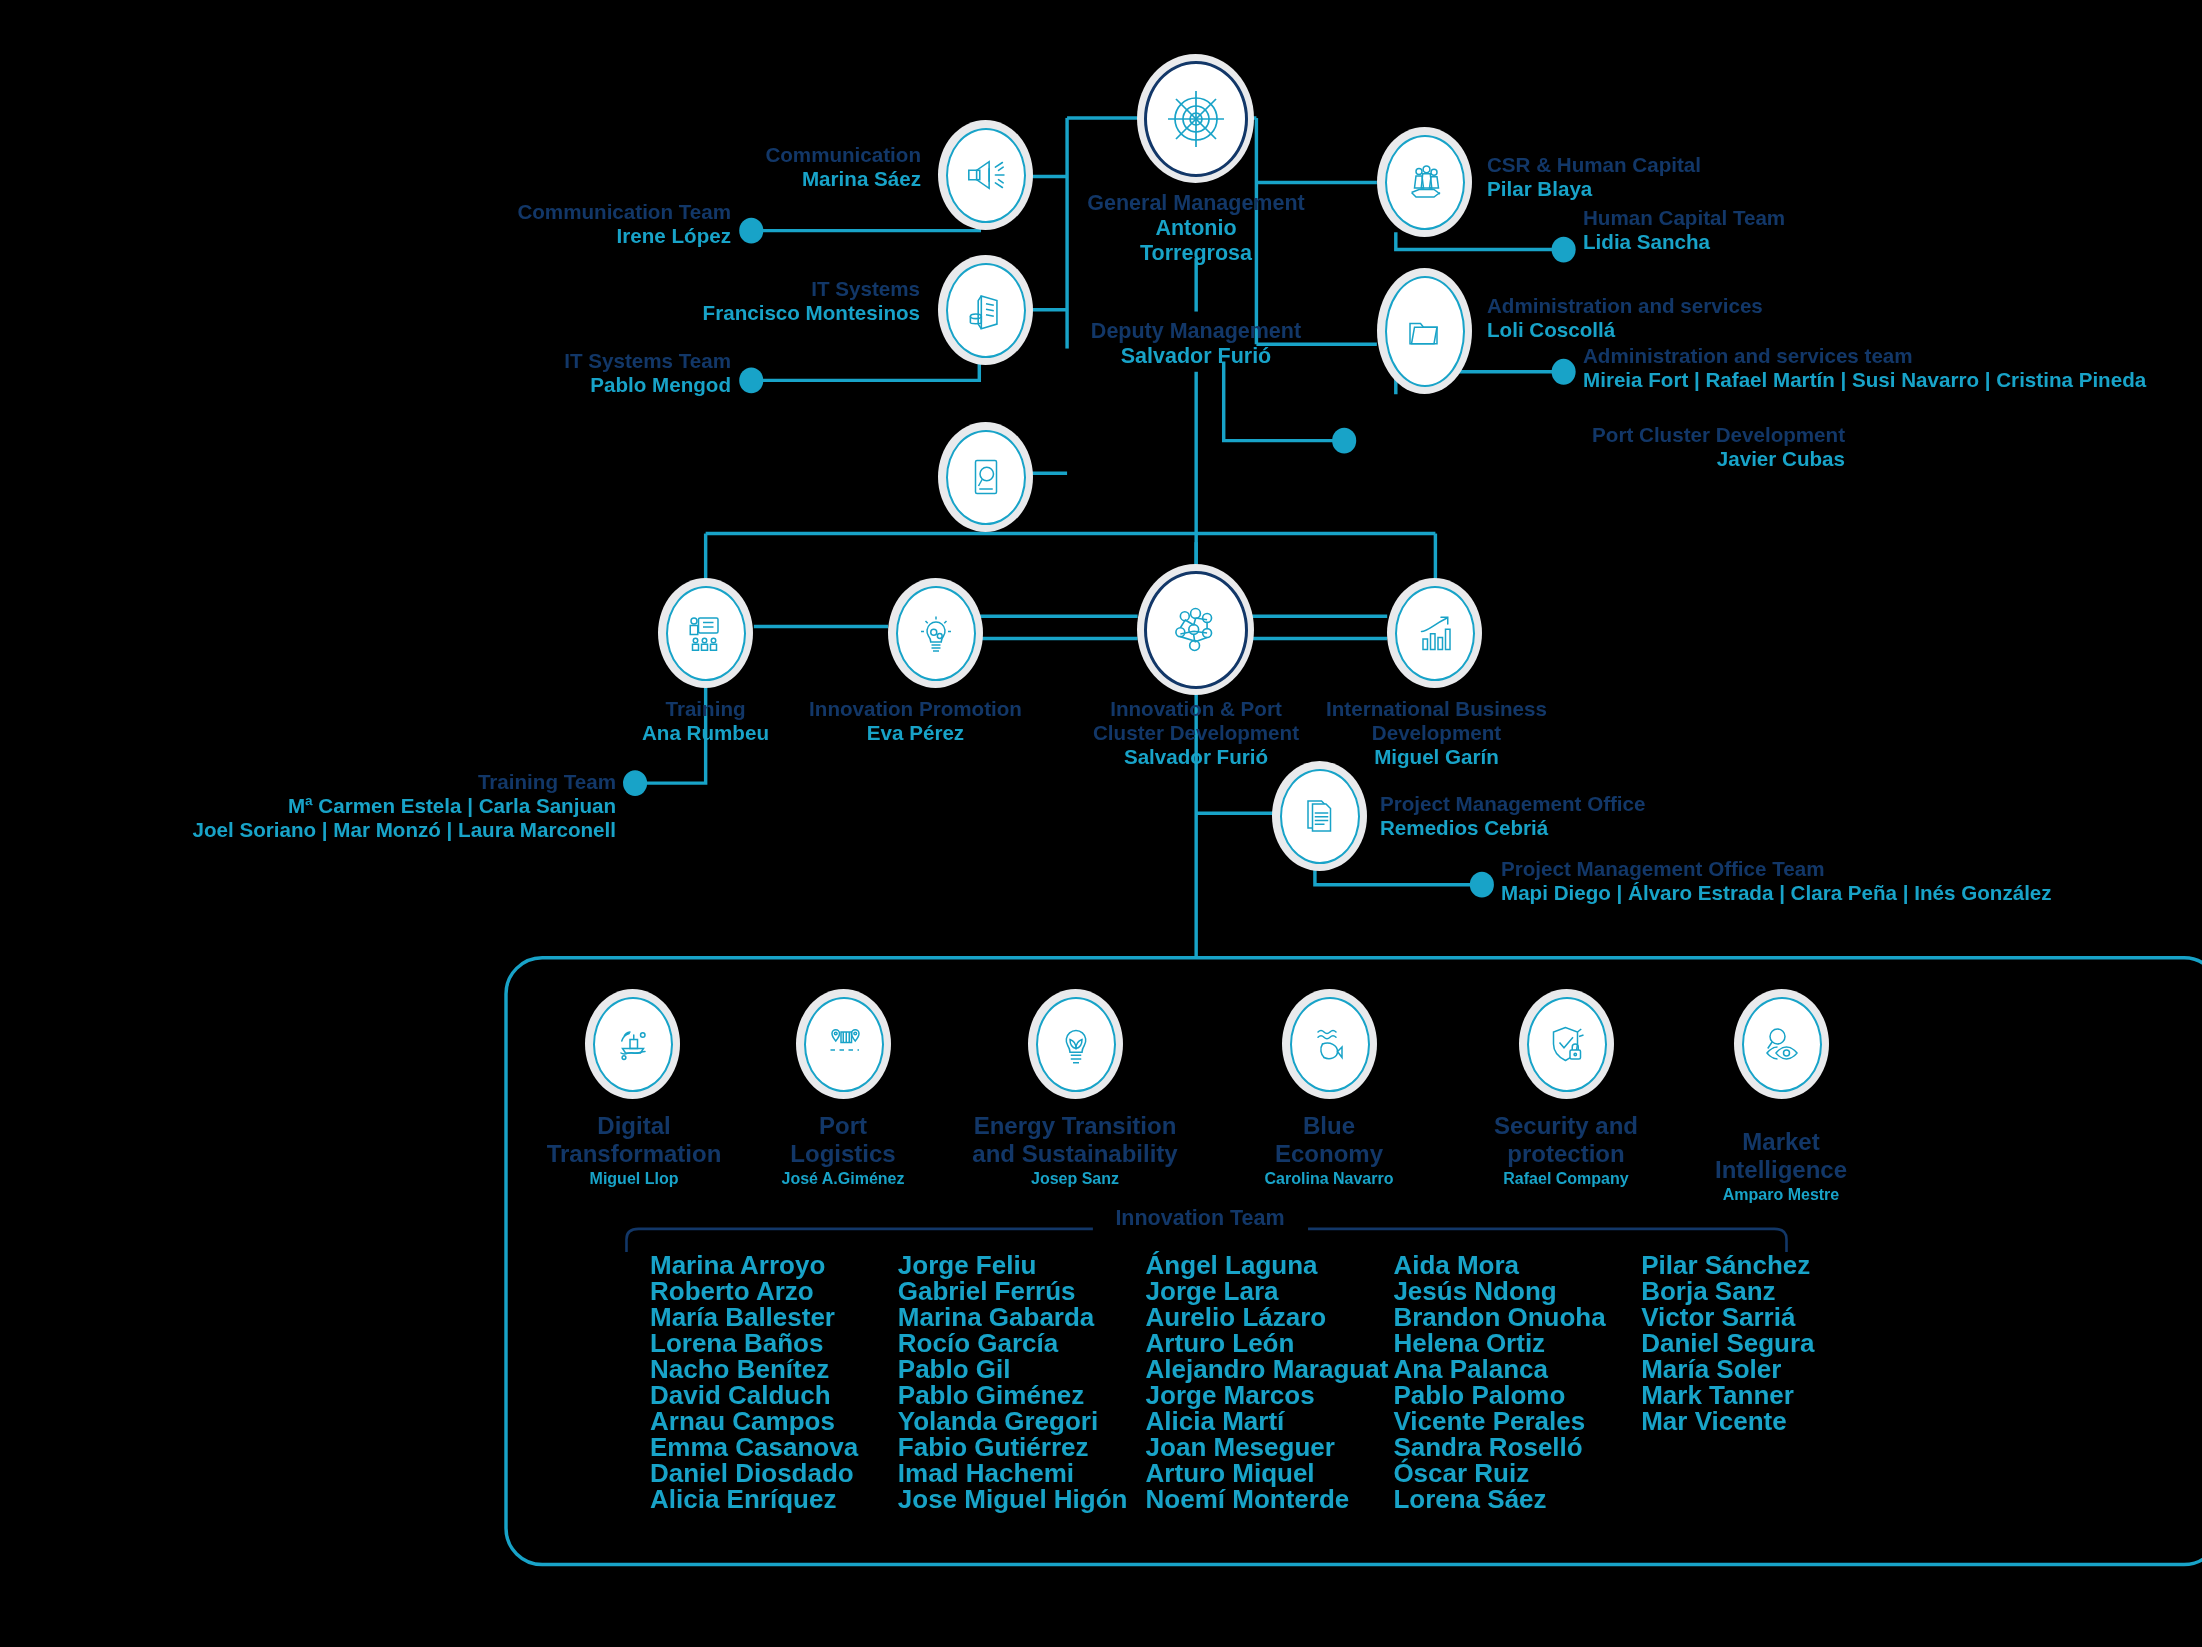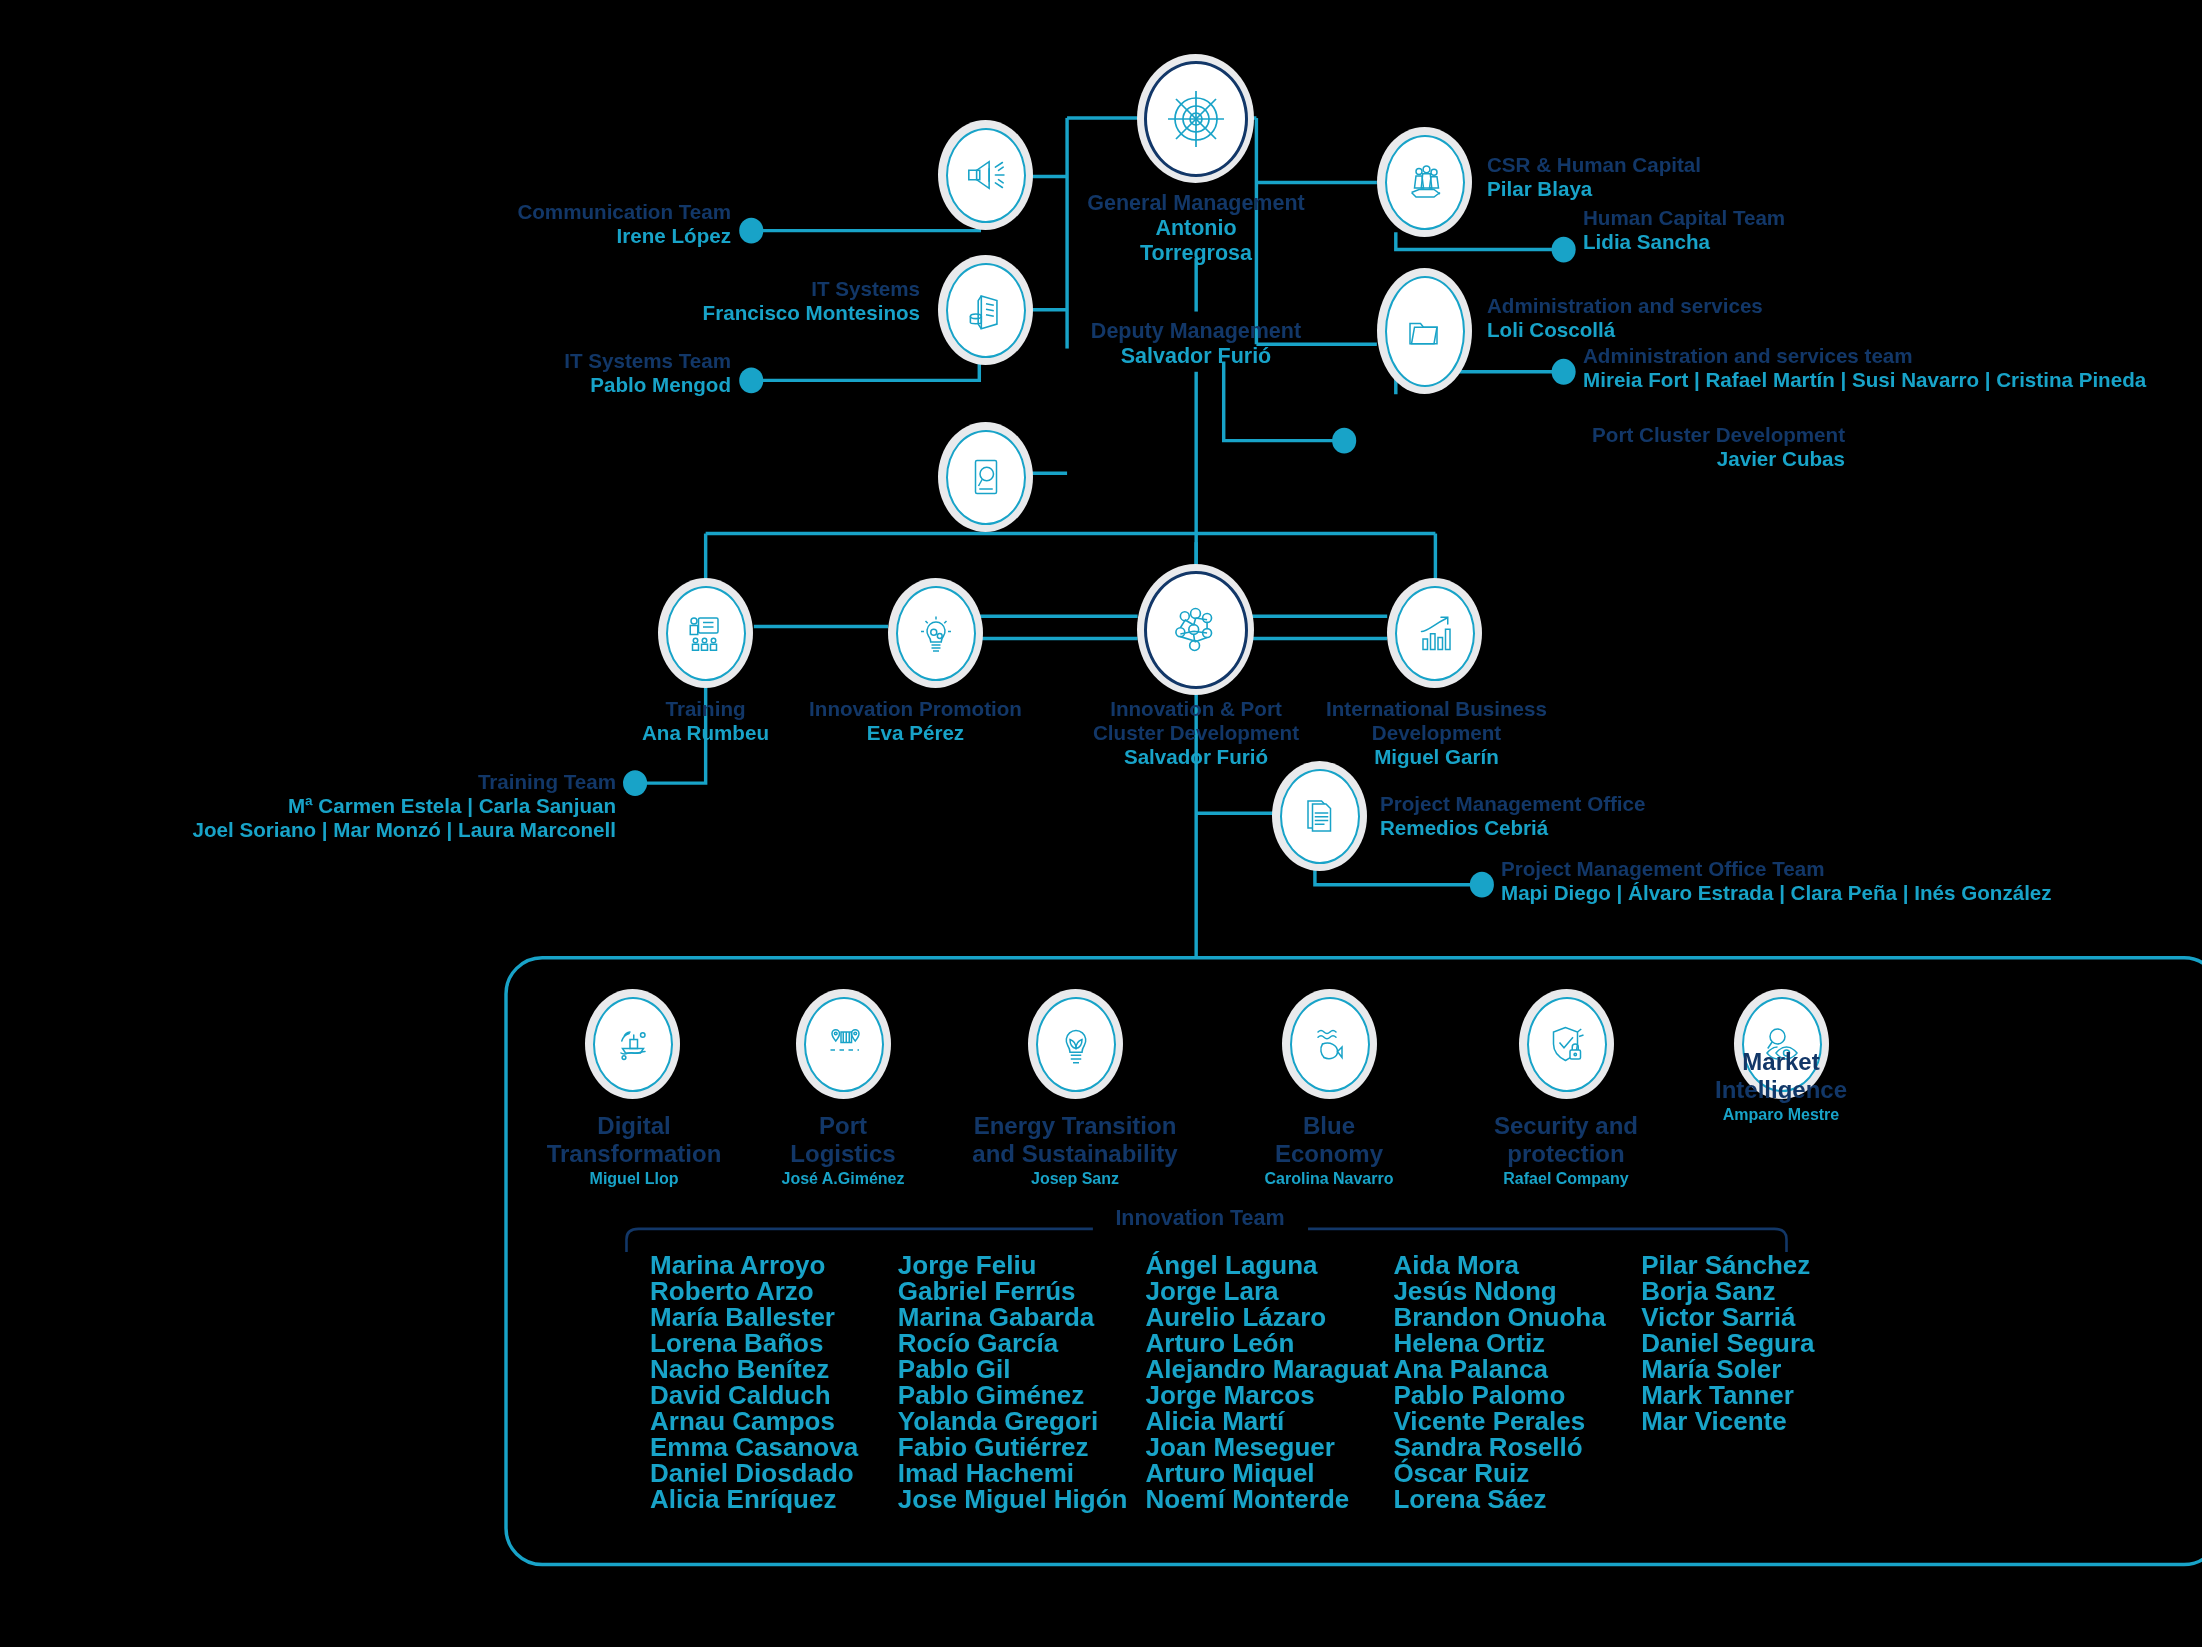--- a/index.html
+++ b/index.html
@@ -158,20 +158,24 @@
   <div class="bubble" style="left:938px;top:120px;width:95px;height:110px;">
     <div class="ring">
       <svg width="50" height="50" viewBox="0 0 64 64" stroke="#18a3c8" stroke-width="2" fill="none" stroke-linecap="round">
         <path d="M10 26 h10 l16 -11 v34 l-16 -11 h-10 z"></path>
         <rect x="20" y="26" width="4" height="12"></rect>
         <path d="M36 24 v16"></path>
         <path d="M44 22 l9 -6 M44 32 h11 M44 42 l9 6 M48 26 l6 -4 M48 38 l6 4"></path>
       </svg>
     </div>
   </div>
+  <div class="lbl r s24" style="left:568px;top:143px;width:353px;">
+    <div class="role">Communication</div>
+    <div class="person">Marina Sáez</div>
+  </div>
   <div class="lbl r s24" style="left:327px;top:200px;width:404px;">
     <div class="role">Communication Team</div>
     <div class="person">Irene López</div>
   </div>
 
   <div class="bubble" style="left:938px;top:255px;width:95px;height:110px;">
     <div class="ring">
       <svg width="50" height="50" viewBox="0 0 64 64" stroke="#18a3c8" stroke-width="2" fill="none">
         <path d="M26 14 l20 6 v30 l-20 6 z"></path>
         <path d="M26 14 l-4 6 v30 l4 6"></path>
@@ -450,21 +454,21 @@
     <div class="ring">
       <svg width="48" height="48" viewBox="0 0 64 64" stroke="#18a3c8" stroke-width="2" fill="none">
         <circle cx="26" cy="22" r="10"></circle>
           <line x1="19" y1="29" x2="13" y2="38"></line>
         <path d="M26 52 c-8 0 -14 -8 -14 -8 s6 -8 14 -8"></path>
         <path d="M30 36 c8 0 14 8 14 8 s-6 8 -14 8 c-8 0 -14 -8 -14 -8 s6 -8 14 -8 z" transform="translate(8,0)"></path>
         <circle cx="38" cy="44" r="4"></circle>
       </svg>
     </div>
   </div>
-  <div class="dept lbl c" style="left:1652px;top:1048px;">
+  <div class="dept lbl c" style="left:1652px;top:1128px;">
     <span class="role">Market</span>
     <span class="role">Intelligence</span>
     <span class="person">Amparo Mestre</span>
   </div>
 
   <div id="innoteamtitle">Innovation Team</div>
 
   <div id="teamgrid">
     <div class="col">
       <div class="nm">Marina Arroyo</div>

